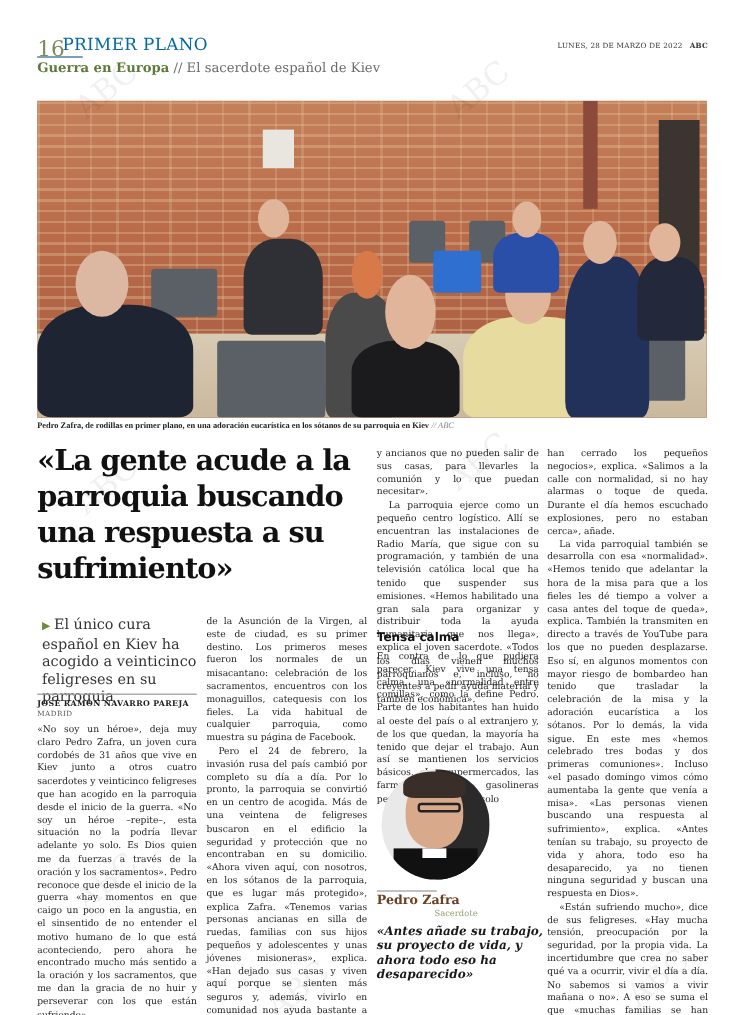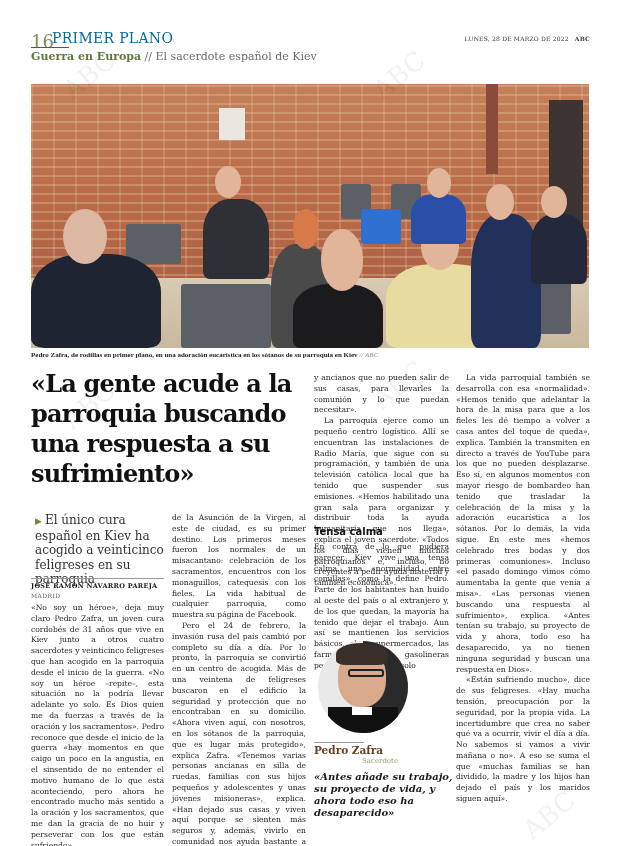--- a/index.html
+++ b/index.html
@@ -135,20 +135,21 @@
 <div class="col c3">
   <p>y ancianos que no pueden salir de sus casas, para llevarles la comunión y lo que puedan necesitar».</p>
   <p class="indent">La parroquia ejerce como un pequeño centro logístico. Allí se encuentran las instalaciones de Radio María, que sigue con su programación, y también de una televisión católica local que ha tenido que suspender sus emisiones. «Hemos habilitado una gran sala para organizar y distribuir toda la ayuda humanitaria que nos llega», explica el joven sacerdote. «Todos los días vienen muchos parroquianos e, incluso, no creyentes a pedir ayuda material y también económica».</p>
 </div>
 <div class="subtitle-h">Tensa calma</div>
 <div class="col c3b">
   <p>En contra de lo que pudiera parecer, Kiev vive una tensa calma, una «normalidad entre comillas», como la define Pedro. Parte de los habitantes han huido al oeste del país o al extranjero y, de los que quedan, la mayoría ha tenido que dejar el trabajo. Aun así se mantienen los servicios básicos. «Los supermercados, las farmacias y las gasolineras permanecen abiertas, solo</p>
 </div>
 
 <div class="col c4">
+  <p>han cerrado los pequeños negocios», explica. «Salimos a la calle con normalidad, si no hay alarmas o toque de queda. Durante el día hemos escuchado explosiones, pero no estaban cerca», añade.</p>
   <p class="indent">La vida parroquial también se desarrolla con esa «normalidad». «Hemos tenido que adelantar la hora de la misa para que a los fieles les dé tiempo a volver a casa antes del toque de queda», explica. También la transmiten en directo a través de YouTube para los que no pueden desplazarse. Eso sí, en algunos momentos con mayor riesgo de bombardeo han tenido que trasladar la celebración de la misa y la adoración eucarística a los sótanos. Por lo demás, la vida sigue. En este mes «hemos celebrado tres bodas y dos primeras comuniones». Incluso «el pasado domingo vimos cómo aumentaba la gente que venía a misa». «Las personas vienen buscando una respuesta al sufrimiento», explica. «Antes tenían su trabajo, su proyecto de vida y ahora, todo eso ha desaparecido, ya no tienen ninguna seguridad y buscan una respuesta en Dios».</p>
   <p class="indent">«Están sufriendo mucho», dice de sus feligreses. «Hay mucha tensión, preocupación por la seguridad, por la propia vida. La incertidumbre que crea no saber qué va a ocurrir, vivir el día a día. No sabemos si vamos a vivir mañana o no». A eso se suma el que «muchas familias se han dividido, la madre y los hijos han dejado el país y los maridos siguen aquí».</p>
 
 </div>
 
 <div class="portrait">
   <div class="bg"></div>
   <div class="collar"></div>
   <div class="collar-white"></div>
   <div class="face"></div>

